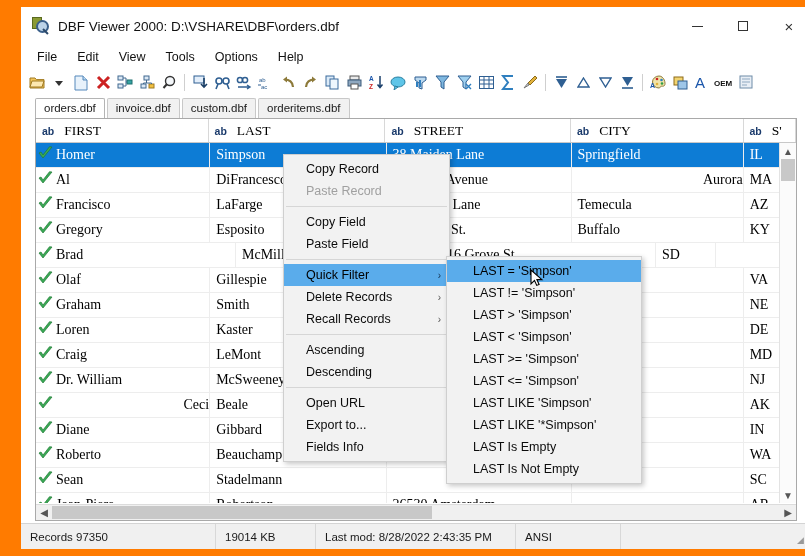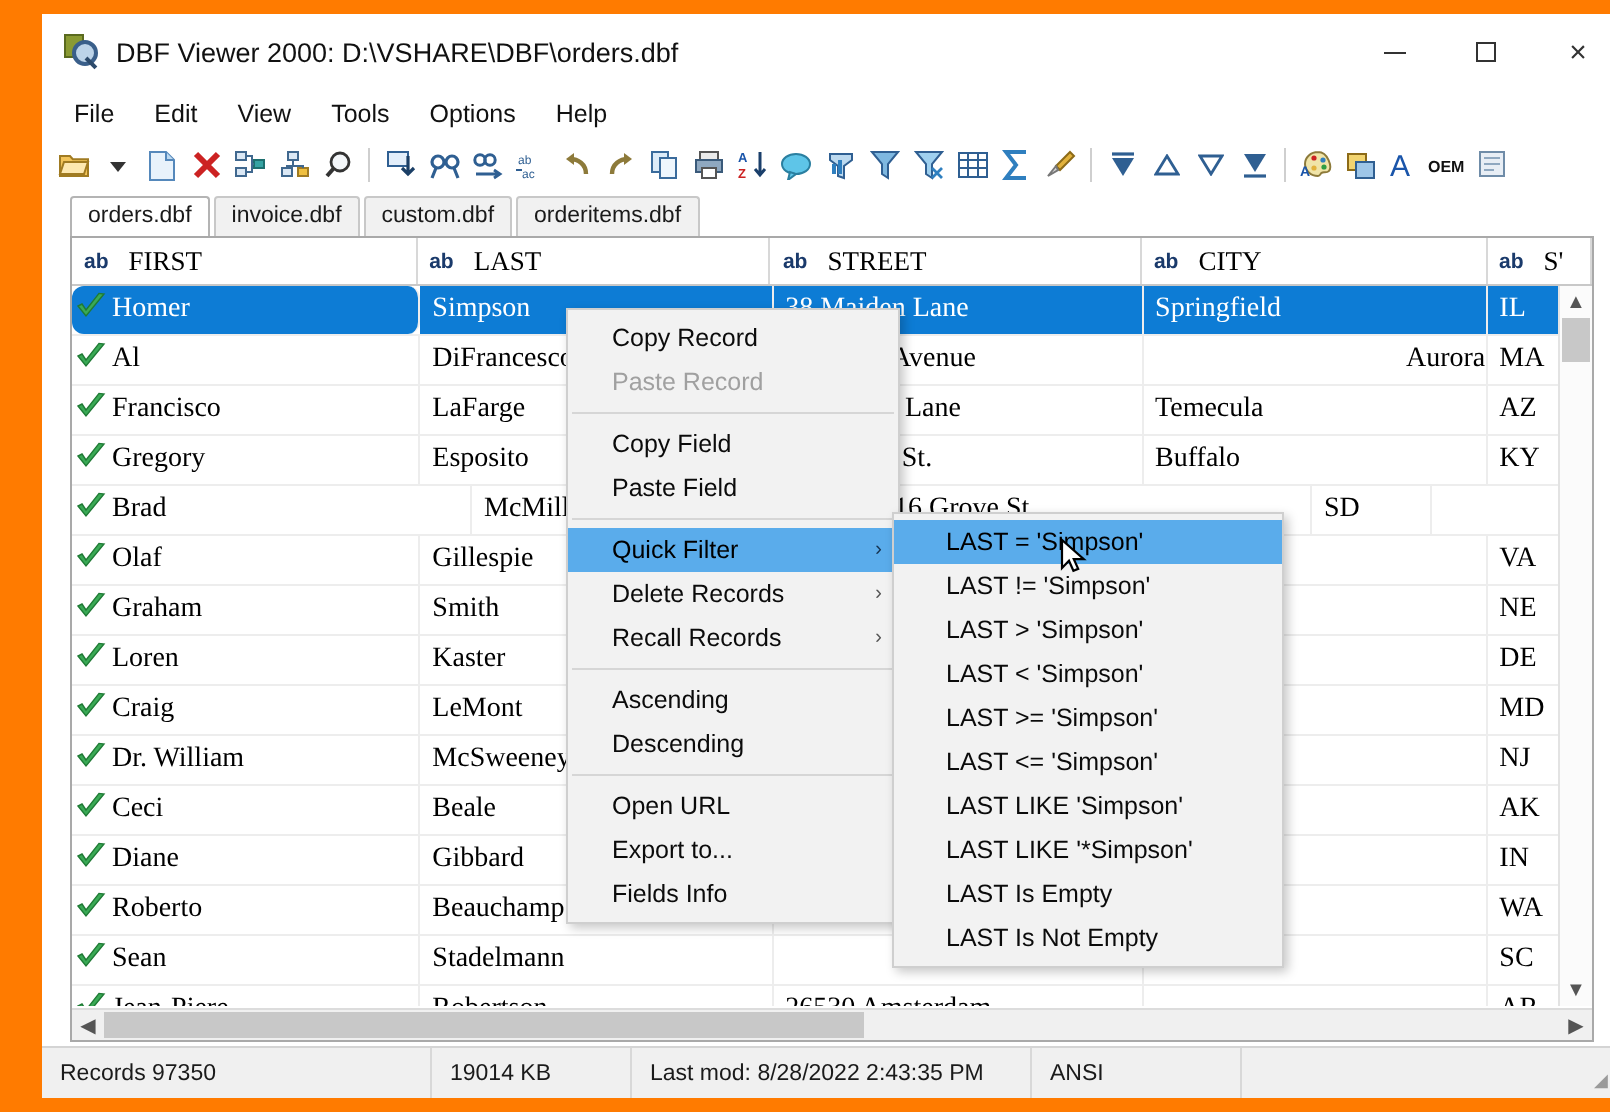--- a/index.html
+++ b/index.html
@@ -489,21 +489,21 @@
         <span class="hname">CITY</span>
       </div>
       <div class="hcell" style="width:60px">
         <span class="ab">ab</span>
         <span class="hname">S'</span>
       </div>
     </div>
 
     <div class="grid-body" id="grid-body">
         <div class="row sel">
-          <div class="cell c-first" style="width: 200px; border-radius: 6px;">
+          <div class="cell c-first" style="width: 200px;">
             <span class="chk"><svg width="15" height="15" viewBox="0 0 15 15">
                 <path d="M1 7l4 5L14 1l-2.5-0.3L5 9 3 6z" fill="#3aaa55" stroke="#1f7a35" stroke-width="0.7"></path>
               </svg></span>
             <span>Homer</span>
           </div>
           <div class="cell" style="width: 205px;">
             <span>Simpson</span>
           </div>
           <div class="cell" style="width: 215px;">
             <span>38 Maiden Lane</span>
@@ -686,21 +686,21 @@
             <span></span>
           </div>
           <div class="cell" style="width: 200px;">
             <span></span>
           </div>
           <div class="cell" style="width: 60px;">
             <span>NJ</span>
           </div>
         </div>
         <div class="row">
-          <div class="cell c-first" style="width: 200px;">
+          <div class="cell c-first" style="width: 200px; justify-content: flex-end;">
             <span class="chk"><svg width="15" height="15" viewBox="0 0 15 15">
                 <path d="M1 7l4 5L14 1l-2.5-0.3L5 9 3 6z" fill="#3aaa55" stroke="#1f7a35" stroke-width="0.7"></path>
               </svg></span>
             <span>Ceci</span>
           </div>
           <div class="cell" style="width: 205px;">
             <span>Beale</span>
           </div>
           <div class="cell" style="width: 215px;">
             <span></span>

